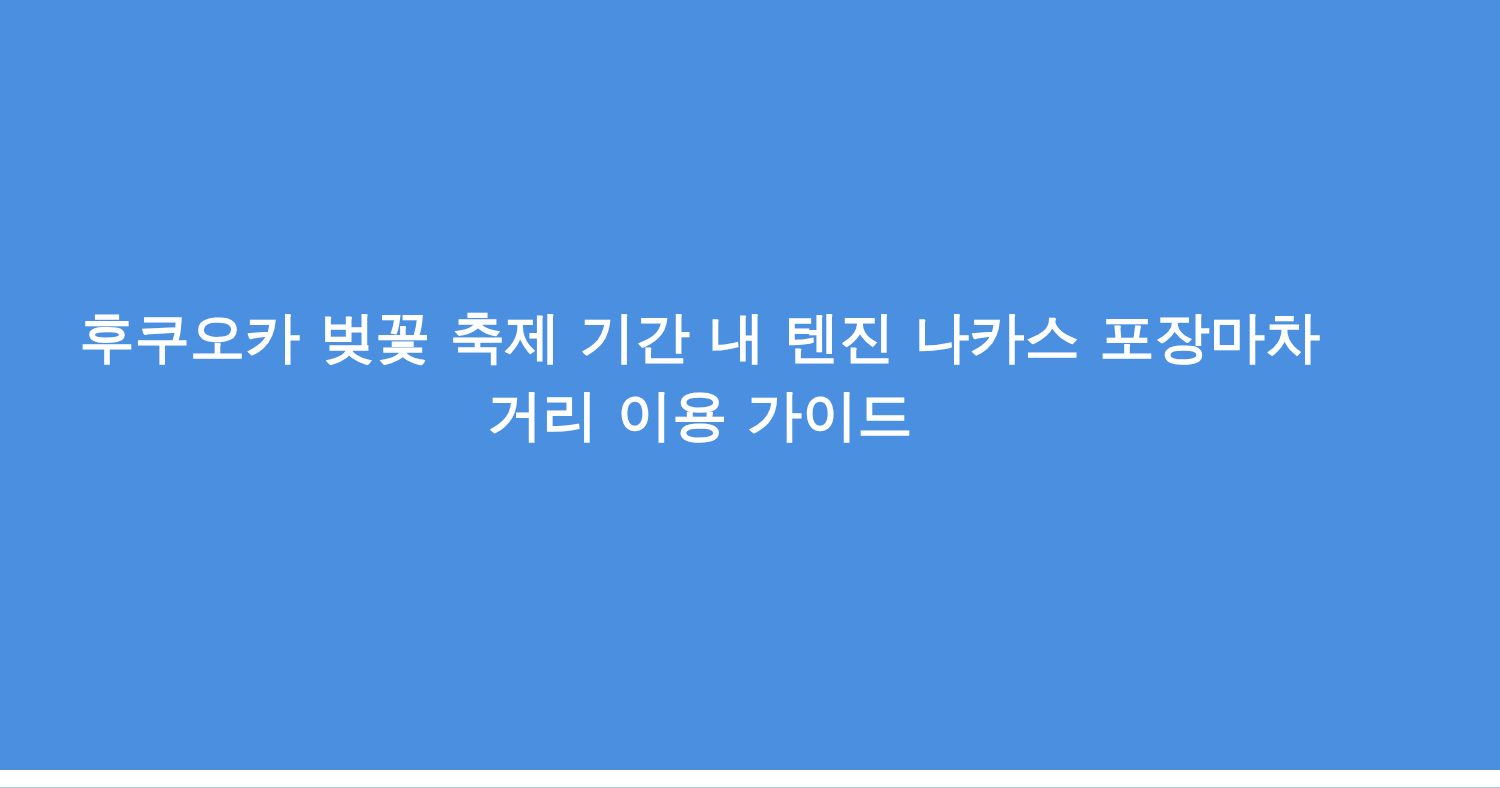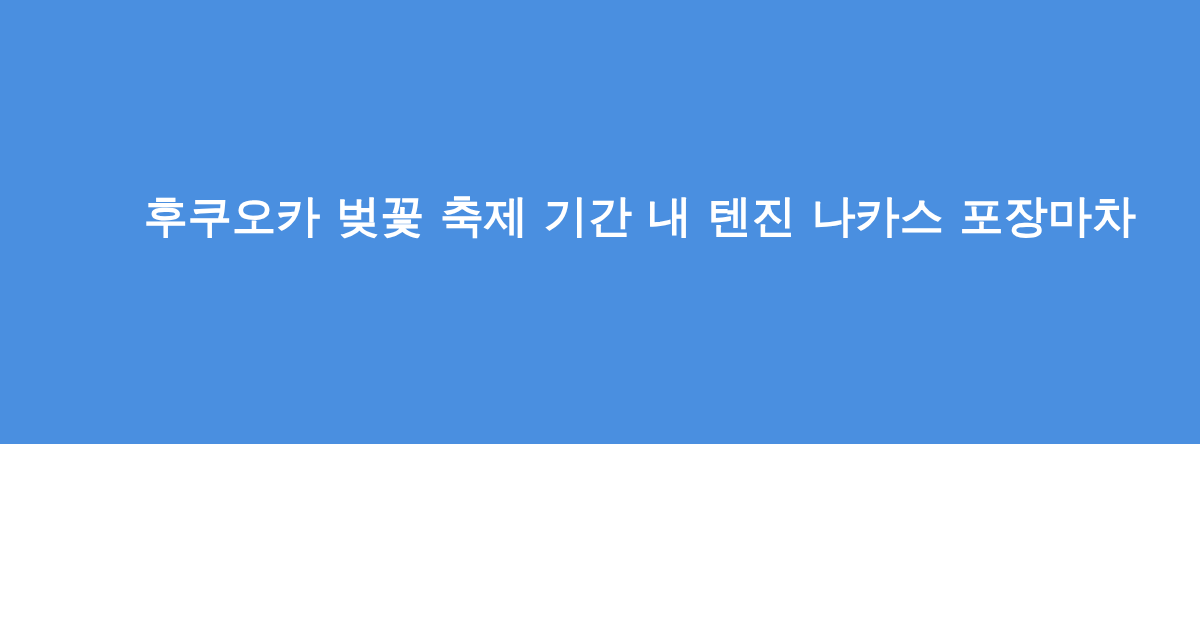--- a/index.html
+++ b/index.html
@@ -13,25 +13,25 @@
     height: 630px;
     overflow: hidden;
     font-family: "DejaVu Sans", "Liberation Sans", sans-serif;
   }
 
   
   .og-card {
     position: relative;
     box-sizing: border-box;
     width: 1200px;
-    height: 444px;
+    height: 616px;
     background-color: #4a8fe0;
     display: flex;
     align-items: center;
-    justify-content: flex-end;
+    justify-content: flex-start;
   }
 
   .title-block {
     width: 1120px;
     padding: 0 40px;
     box-sizing: border-box;
     
     margin-top: -12px;
     text-align: center;
   }
@@ -54,16 +54,17 @@
   }
 </style>
 </head>
 <body>
 
 <div class="og-card" style="background-color: rgb(74, 143, 224);">
 
   <div class="title-block">
     <h1 class="og-title" style="color: rgb(255, 255, 255);">
       <span class="title-line">후쿠오카 벚꽃 축제 기간 내 텐진 나카스 포장마차</span>
+      <span class="title-line">거리 이용 가이드</span>
     </h1>
   </div>
 
 </div>
 
 </body></html>

